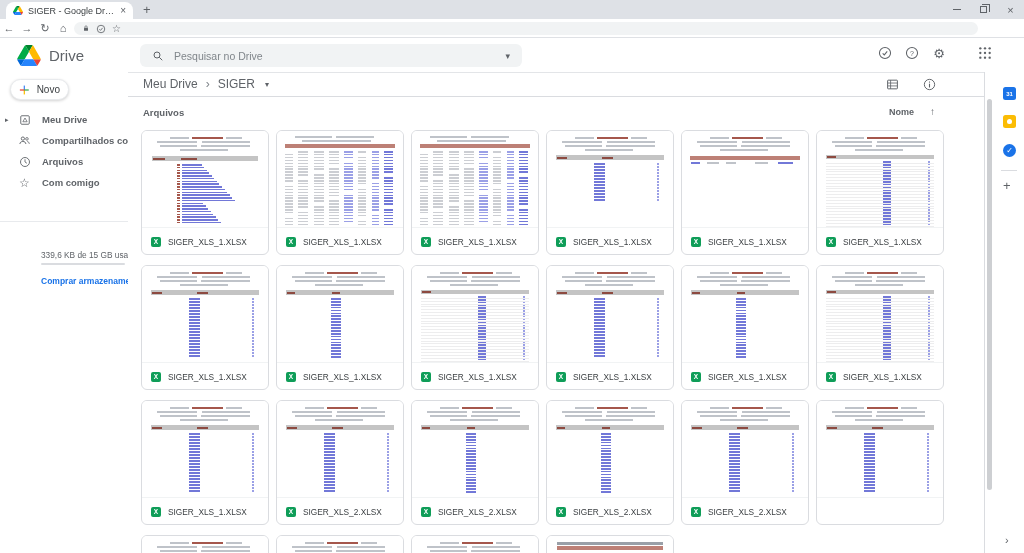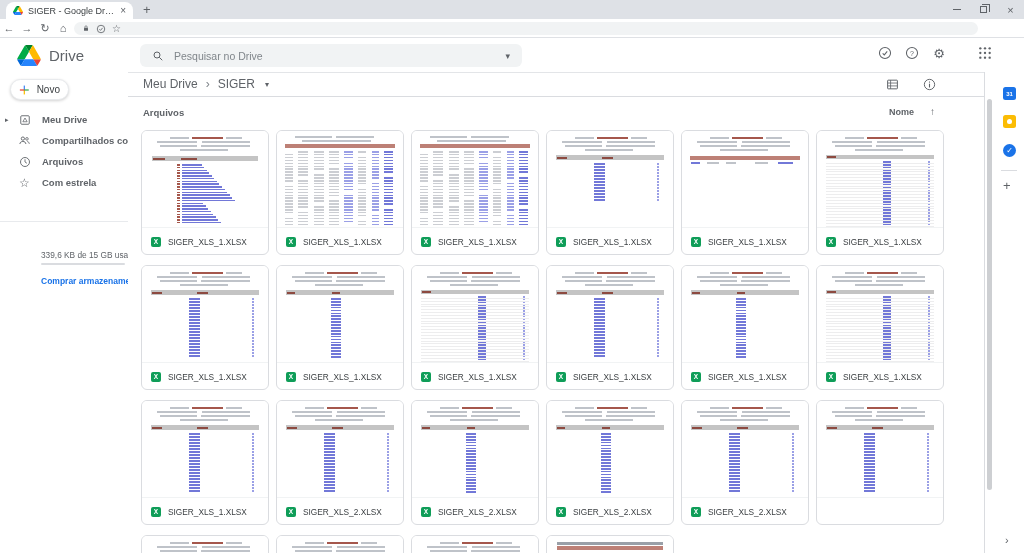--- a/index.html
+++ b/index.html
@@ -257,21 +257,21 @@
         <span class="side-ic">
           <svg width="12" height="12" viewBox="0 0 24 24">
             <circle cx="12" cy="12" r="9" fill="none" stroke="#5f6368" stroke-width="1.8"></circle>
             <path d="M12 6.5V12l3.8 2.5" fill="none" stroke="#5f6368" stroke-width="1.7"></path>
           </svg>
         </span>
         <span class="side-label">Arquivos</span>
       </div>
       <div class="side-item">
         <span class="side-ic">☆</span>
-        <span class="side-label">Com estrela</span>
+        <span class="side-label">Com comigo</span>
       </div>
     </div>
 
     <div class="side-divider"></div>
 
     <div class="storage-usage">339,6 KB de 15 GB usados</div>
     <div class="storage-track"></div>
     <div class="buy-storage">Comprar armazenamento</div>
   </div>
 

